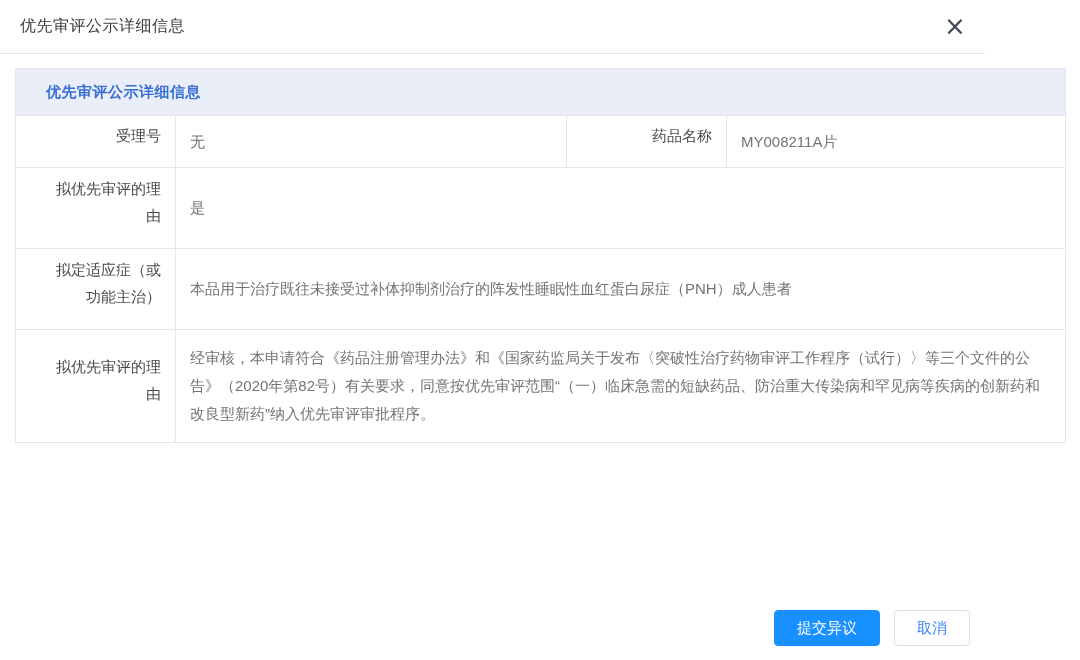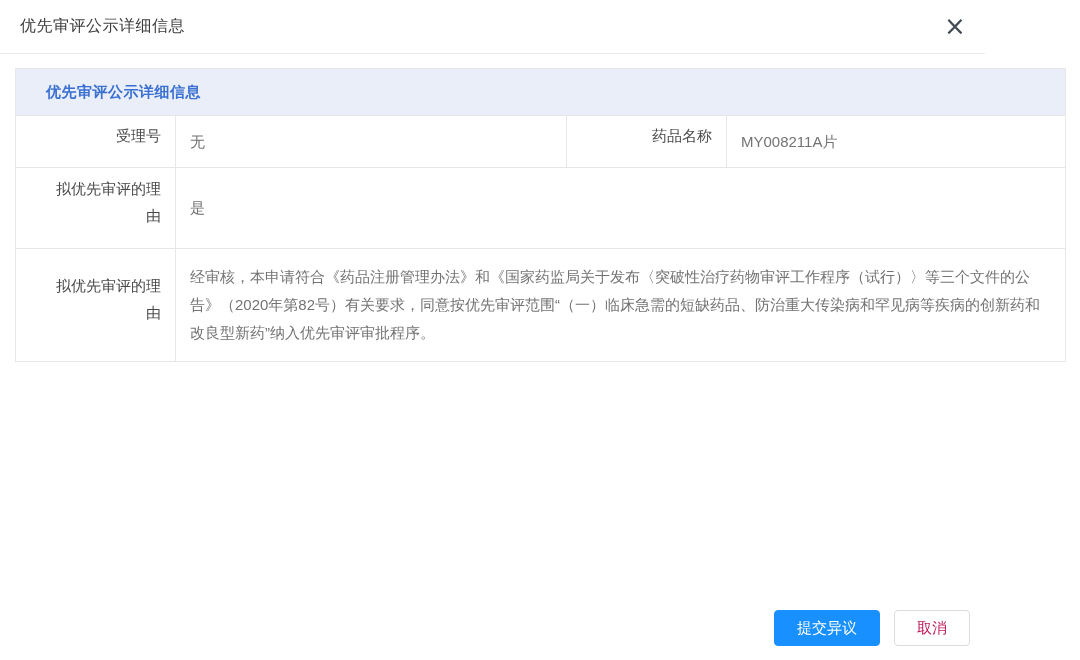--- a/index.html
+++ b/index.html
@@ -69,21 +69,21 @@
   }
   .btn {
     height: 36px;
     border-radius: 4px;
     font-size: 15px;
     padding: 0 22px;
     cursor: pointer;
     font-family: inherit;
   }
   .btn-primary { background: #1890ff; border: 1px solid #1890ff; color: #ffffff; }
-  .btn-default { background: #ffffff; border: 1px solid #dcdcdc; color: #be185d; }
+  .btn-default { background: #ffffff; border: 1px solid #dcdcdc; color: #3b82f6; }
 </style>
 </head>
 <body>
 
 <div class="dialog">
 
   <div class="dialog-header">
     <span class="dialog-title">优先审评公示详细信息</span>
   </div>
   <button class="close-btn">×</button>
@@ -109,20 +109,24 @@
         </tr>
 
 
 
 
         <tr class="r81">
           <td class="lbl">拟优先审评的理由</td>
           <td class="val" colspan="3">是</td>
         </tr>
 
+        <tr class="r81">
+          <td class="lbl">拟定适应症（或功能主治）</td>
+          <td class="val" colspan="3">本品用于治疗既往未接受过补体抑制剂治疗的阵发性睡眠性血红蛋白尿症（PNH）成人患者</td>
+        </tr>
 
         <tr class="r113">
           <td class="lbl">拟优先审评的理由</td>
           <td class="val" colspan="3">经审核，本申请符合《药品注册管理办法》和《国家药监局关于发布〈突破性治疗药物审评工作程序（试行）〉等三个文件的公告》（2020年第82号）有关要求，同意按优先审评范围“（一）临床急需的短缺药品、防治重大传染病和罕见病等疾病的创新药和改良型新药”纳入优先审评审批程序。</td>
         </tr>
       </tbody>
     </table>
   </div>
 
   <div class="dialog-footer">

